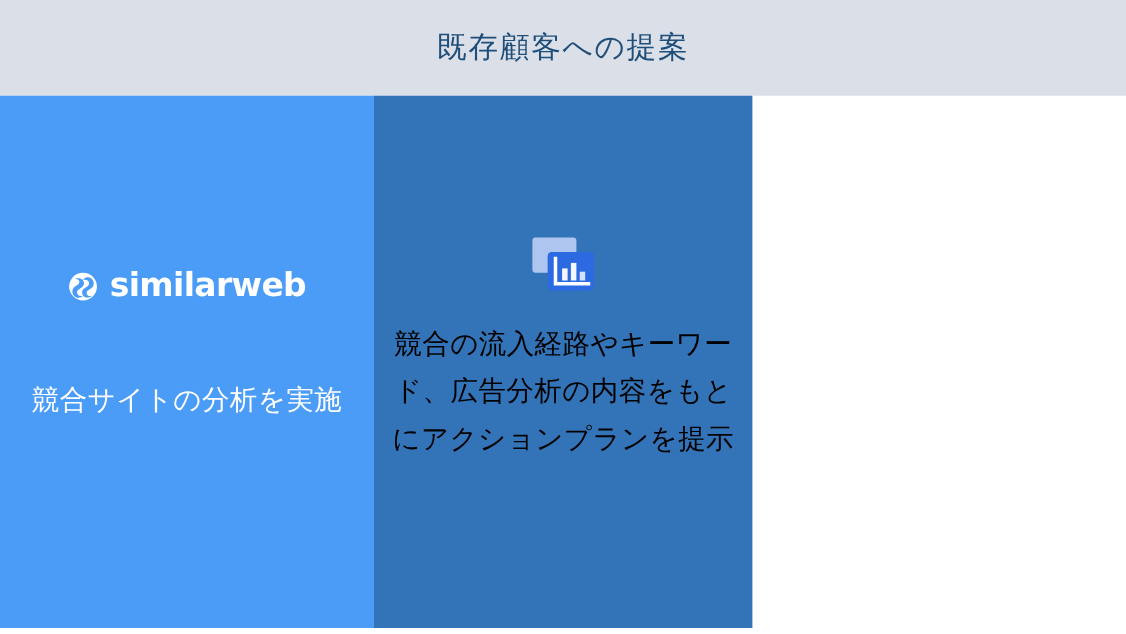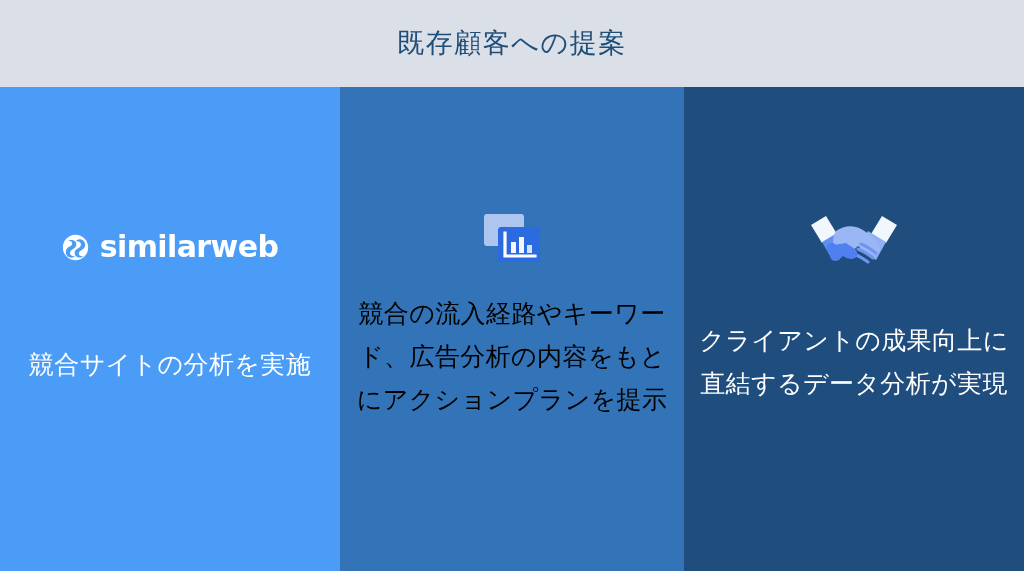--- a/index.html
+++ b/index.html
@@ -45,21 +45,21 @@
     overflow:hidden;
   }
   .col-1 { width:340px; background:#4a9cf6; }
   .col-2 { width:344px; background:#3374b8; }
   .col-3 { width:340px; background:#1f4d7d; }
 
   .col-visual {
     position:absolute;
     left:0; right:0;
     display:flex;
-    align-items:center;
+    align-items:flex-end;
     justify-content:center;
   }
   .col-1 .col-visual { top:132px; height:56px; }
   .col-2 .col-visual { top:122px; height:62px; }
   .col-3 .col-visual { top:124px; height:62px; }
 
   .col-text {
     position:absolute;
     left:0; right:0;
     text-align:center;
@@ -134,42 +134,17 @@
           <rect x="17" y="16" width="42" height="35" rx="4" fill="#2b6ae0"></rect>
           <path d="M24 22 V45 H54" stroke="#ffffff" stroke-width="3.2" fill="none" stroke-linecap="square"></path>
           <rect x="30" y="31" width="5" height="11" fill="#ffffff" opacity="0.95"></rect>
           <rect x="38" y="26" width="5" height="16" fill="#ffffff" opacity="0.95"></rect>
           <rect x="46" y="34" width="5" height="8" fill="#ffffff" opacity="0.8"></rect>
         </svg>
       </div>
       <div class="col-text" style="color: #000000; margin-top: 13px;">競合の流入経路やキーワード、広告分析の内容をもとにアクションプランを提示</div>
     </div>
 
-    <div class="col col-3" style="background: rgb(31, 77, 125);">
-      <div class="col-visual">
-        <svg class="handshake-icon" viewBox="0 0 96 62">
-
-          <path d="M5 14 L20 5 L31 23 L16 32 Z" fill="#f2f6fd"></path>
-
-          <path d="M91 14 L76 5 L65 23 L80 32 Z" fill="#f2f6fd"></path>
-
-          <path d="M62 20 L80 31 L70 49 L53 39 Z" fill="#8fb0f2"></path>
-
-          <path d="M16 31 L33 21 L44 39 L27 50 Z" fill="#5f8ff0"></path>
-
-          <path d="M30 20 C38 14 48 14 55 18 C62 22 70 28 73 33 C76 38 72 44 66 43 C62 42 56 38 52 35 C48 39 42 43 37 43 C31 43 27 38 27 32 C27 27 28 23 30 20 Z" fill="#9ab6f5"></path>
-
-          <path d="M55 33 C60 35 66 39 70 42" stroke="#6f96ef" stroke-width="3" fill="none" stroke-linecap="round"></path>
-          <path d="M52 38 C57 40 63 44 67 47" stroke="#6f96ef" stroke-width="3" fill="none" stroke-linecap="round"></path>
-          <path d="M48 43 C53 45 58 48 62 51" stroke="#6f96ef" stroke-width="3" fill="none" stroke-linecap="round"></path>
-
-          <path d="M28 34 C25 31 22 32 21 35 C20 38 22 41 25 42 C23 44 24 48 27 49 C30 50 34 48 37 45 C41 48 46 49 49 47 C52 45 52 41 49 38 L40 32 Z" fill="#4f7ff0"></path>
-          <circle cx="26" cy="37" r="5" fill="#4f7ff0"></circle>
-          <circle cx="30" cy="45" r="5" fill="#4f7ff0"></circle>
-        </svg>
-      </div>
-      <div class="col-text" style="color: rgb(255, 255, 255);">クライアントの成果向上に直結するデータ分析が実現</div>
-    </div>
 
   </div>
 
   <div class="bottom-strip"></div>
 </div>
 
 </body></html>

